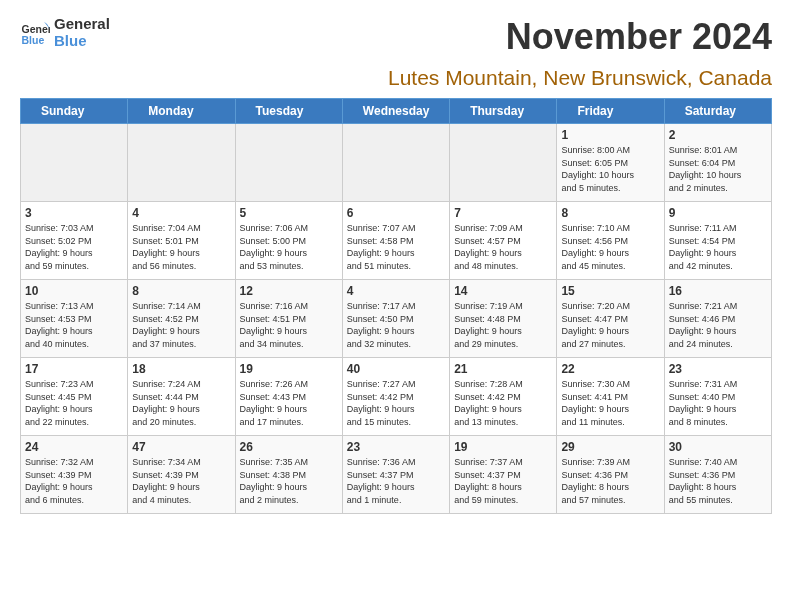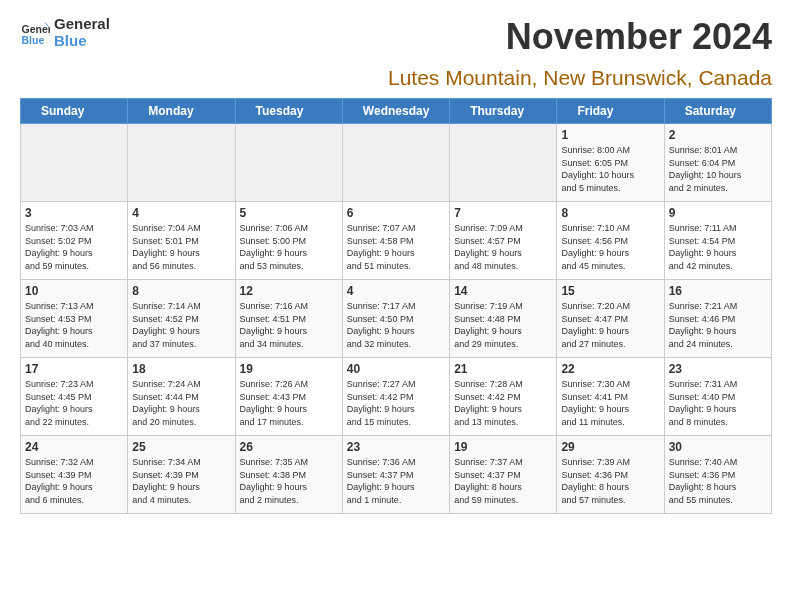--- a/index.html
+++ b/index.html
@@ -151,21 +151,21 @@
           <td><span class="day-num">17</span><span class="day-info">Sunrise: 7:23 AM<br>Sunset: 4:45 PM<br>Daylight: 9 hours<br>and 22 minutes.</span></td>
           <td><span class="day-num">18</span><span class="day-info">Sunrise: 7:24 AM<br>Sunset: 4:44 PM<br>Daylight: 9 hours<br>and 20 minutes.</span></td>
           <td><span class="day-num">19</span><span class="day-info">Sunrise: 7:26 AM<br>Sunset: 4:43 PM<br>Daylight: 9 hours<br>and 17 minutes.</span></td>
           <td><span class="day-num">40</span><span class="day-info">Sunrise: 7:27 AM<br>Sunset: 4:42 PM<br>Daylight: 9 hours<br>and 15 minutes.</span></td>
           <td><span class="day-num">21</span><span class="day-info">Sunrise: 7:28 AM<br>Sunset: 4:42 PM<br>Daylight: 9 hours<br>and 13 minutes.</span></td>
           <td><span class="day-num">22</span><span class="day-info">Sunrise: 7:30 AM<br>Sunset: 4:41 PM<br>Daylight: 9 hours<br>and 11 minutes.</span></td>
           <td><span class="day-num">23</span><span class="day-info">Sunrise: 7:31 AM<br>Sunset: 4:40 PM<br>Daylight: 9 hours<br>and 8 minutes.</span></td>
         </tr>
         <tr>
           <td><span class="day-num">24</span><span class="day-info">Sunrise: 7:32 AM<br>Sunset: 4:39 PM<br>Daylight: 9 hours<br>and 6 minutes.</span></td>
-          <td><span class="day-num">25</span><span class="day-info">Sunrise: 7:34 AM<br>Sunset: 4:39 PM<br>Daylight: 9 hours<br>and 4 minutes.</span></td>
+          <td><span class="day-num">47</span><span class="day-info">Sunrise: 7:34 AM<br>Sunset: 4:39 PM<br>Daylight: 9 hours<br>and 4 minutes.</span></td>
           <td><span class="day-num">26</span><span class="day-info">Sunrise: 7:35 AM<br>Sunset: 4:38 PM<br>Daylight: 9 hours<br>and 2 minutes.</span></td>
           <td><span class="day-num">23</span><span class="day-info">Sunrise: 7:36 AM<br>Sunset: 4:37 PM<br>Daylight: 9 hours<br>and 1 minute.</span></td>
           <td><span class="day-num">19</span><span class="day-info">Sunrise: 7:37 AM<br>Sunset: 4:37 PM<br>Daylight: 8 hours<br>and 59 minutes.</span></td>
           <td><span class="day-num">29</span><span class="day-info">Sunrise: 7:39 AM<br>Sunset: 4:36 PM<br>Daylight: 8 hours<br>and 57 minutes.</span></td>
           <td><span class="day-num">30</span><span class="day-info">Sunrise: 7:40 AM<br>Sunset: 4:36 PM<br>Daylight: 8 hours<br>and 55 minutes.</span></td>
         </tr>
       </tbody>
   </table>
 </div>
 

